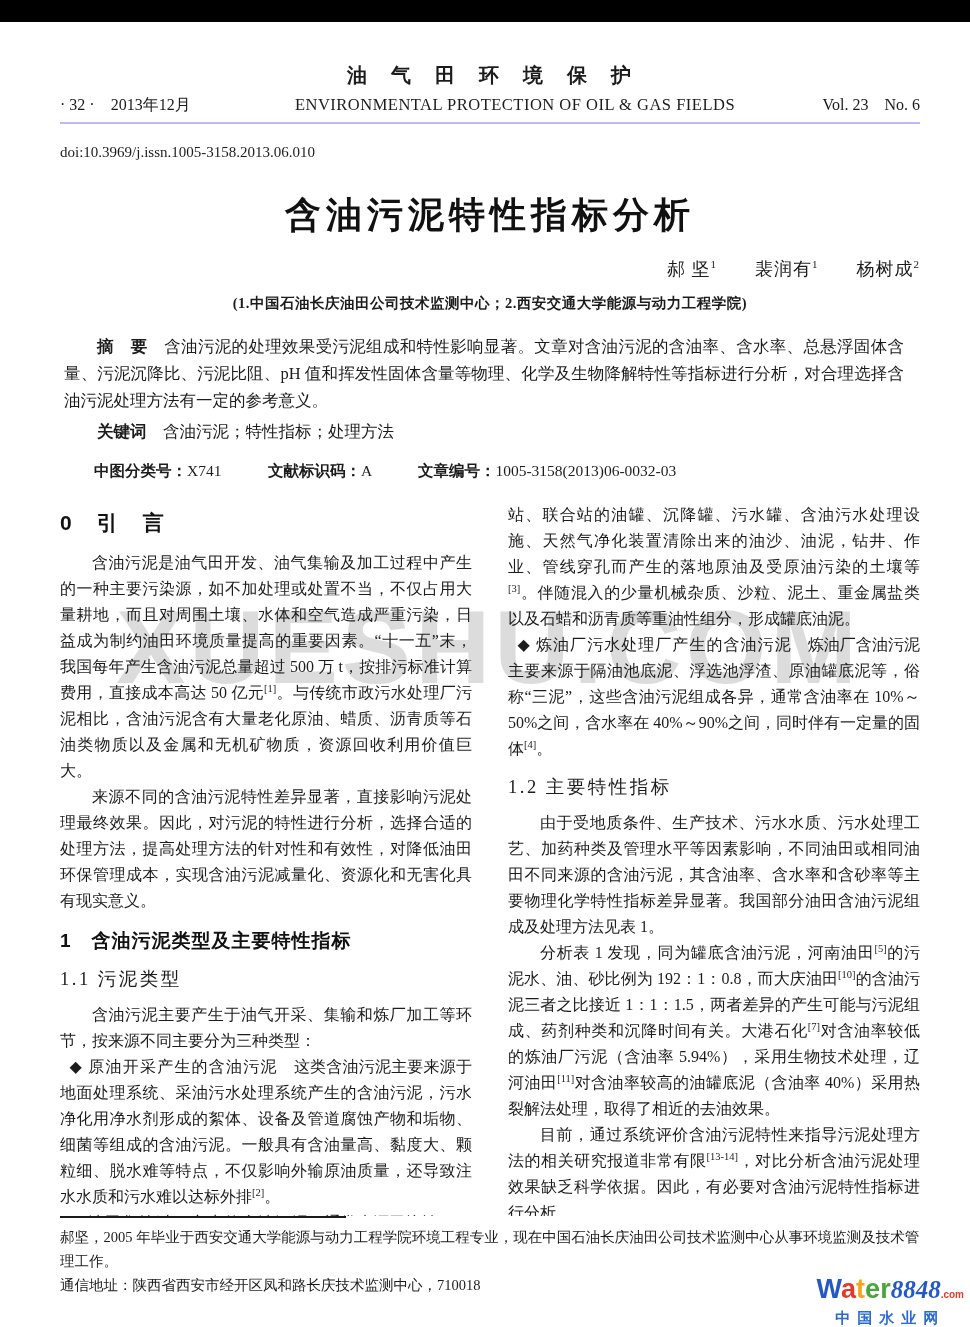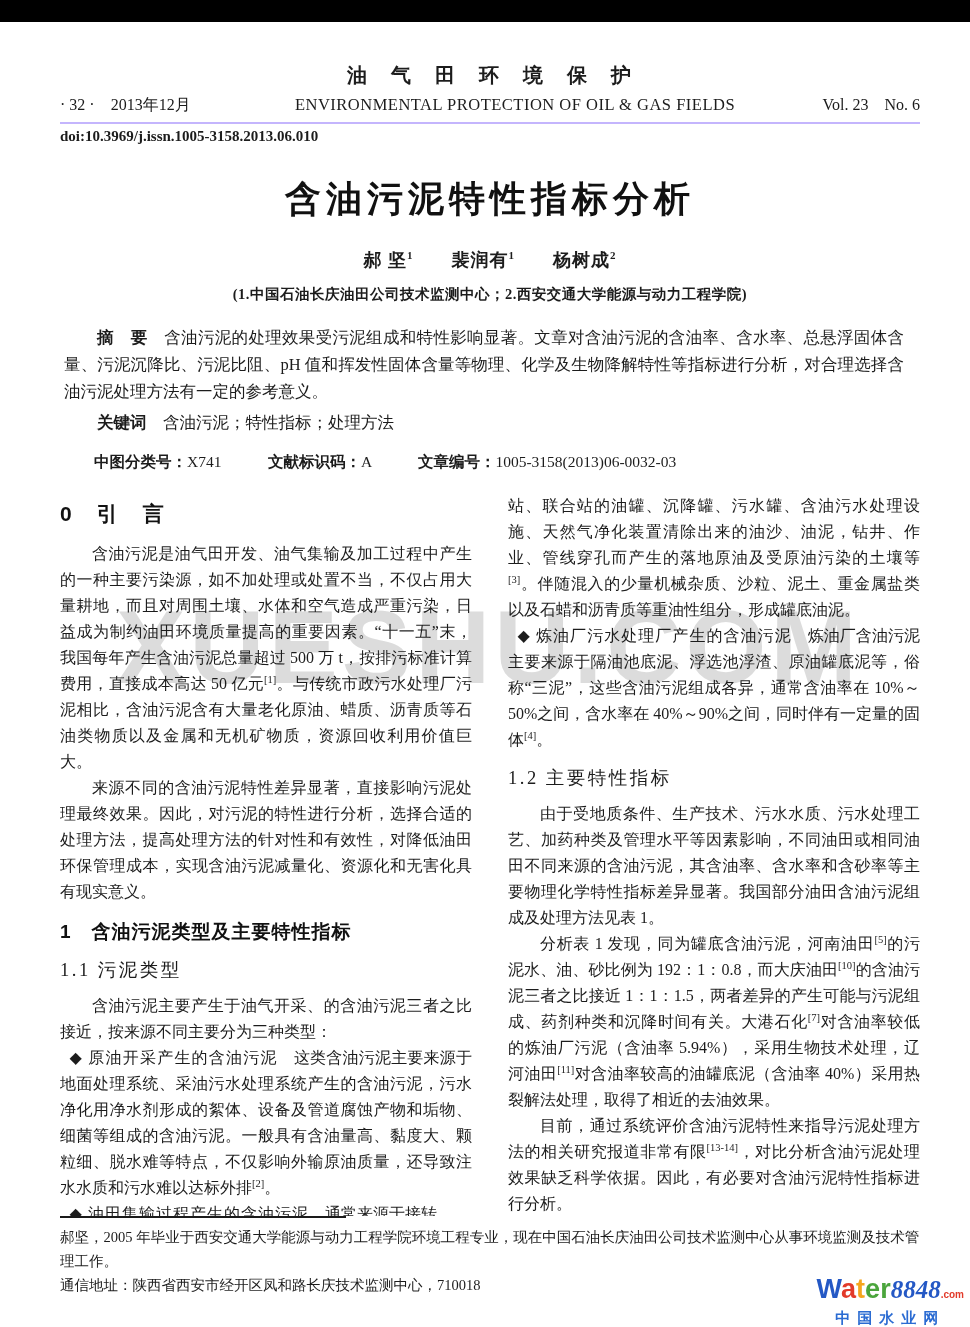--- a/index.html
+++ b/index.html
@@ -22,26 +22,26 @@
     text-align:center;font-size:20px;font-weight:bold;letter-spacing:2px;
     font-family:"Liberation Serif",serif;
   }
   .hrow{
     display:flex;justify-content:flex-end;align-items:baseline;
     margin-top:6px;font-size:16px;
   }
   .hrow .cell-left{width:200px;text-align:left;white-space:nowrap;}
   .hrow .cell-center{flex:1;text-align:center;font-size:16.5px;letter-spacing:0.5px;}
   .hrow .cell-right{width:150px;text-align:right;white-space:nowrap;}
-  .doi{margin-top:4px;font-size:15px;font-weight:bold;}
+  .doi{margin-top:20px;font-size:15px;}
   h1{
     margin:30px 0 0 0;text-align:center;font-size:36px;letter-spacing:5px;
     font-family:Liberation Mono, monospace;font-weight:bold;color:#111;
   }
-  .authors{margin-top:24px;text-align:center;font-size:18px;font-weight:bold;letter-spacing:1px;}
+  .authors{margin-top:17px;text-align:right;font-size:18px;font-weight:normal;letter-spacing:1px;}
   .authors sup{font-size:11px;}
   .affiliation{margin-top:13px;text-align:center;font-size:14.5px;font-weight:bold;letter-spacing:0.5px;}
   .abstract{margin:20px 16px 0 4px;font-size:16.5px;line-height:27px;text-align:justify;text-indent:2em;}
   .keywords{margin:4px 4px 0 4px;font-size:16.5px;line-height:27px;text-indent:2em;}
   .meta{margin:16px 0 0 2.2em;font-size:15.5px;}
   .b{font-family:"Liberation Sans","DejaVu Sans",sans-serif;font-weight:bold;}
   .columns{display:flex;gap:36px;margin-top:20px;}
   .col{width:418px;font-size:16px;line-height:26px;text-align:justify;}
   .col p{margin:0;}
   .col p.indent{text-indent:2em;}
@@ -96,21 +96,21 @@
     <p class="keywords"><span class="b">关键词</span><span>　含油污泥；特性指标；处理方法</span></p>
     <p class="meta"><span class="b">中图分类号：</span><span>X741</span><span>　　　</span><span class="b">文献标识码：</span><span>A</span><span>　　　</span><span class="b">文章编号：</span><span>1005-3158(2013)06-0032-03</span></p>
 
     <div class="columns">
       <div class="col">
         <h2>0　引　言</h2>
         <p class="indent"><span>含油污泥是油气田开发、油气集输及加工过程中产生的一种主要污染源，如不加处理或处置不当，不仅占用大量耕地，而且对周围土壤、水体和空气造成严重污染，日益成为制约油田环境质量提高的重要因素。“十一五”末，我国每年产生含油污泥总量超过 500 万 t，按排污标准计算费用，直接成本高达 50 亿元</span><sup>[1]</sup><span>。与传统市政污水处理厂污泥相比，含油污泥含有大量老化原油、蜡质、沥青质等石油类物质以及金属和无机矿物质，资源回收利用价值巨大。</span></p>
         <p class="indent"><span>来源不同的含油污泥特性差异显著，直接影响污泥处理最终效果。因此，对污泥的特性进行分析，选择合适的处理方法，提高处理方法的针对性和有效性，对降低油田环保管理成本，实现含油污泥减量化、资源化和无害化具有现实意义。</span></p>
         <h3>1　含油污泥类型及主要特性指标</h3>
         <div class="sub">1.1 污泥类型</div>
-        <p class="indent"><span>含油污泥主要产生于油气开采、的含油污泥三者之比接近，按来源不同主要分为三种类型：</span></p>
+        <p class="indent"><span>含油污泥主要产生于油气开采、集输和炼厂加工等环节，按来源不同主要分为三种类型：</span></p>
         <p class="bullet"><span class="kai">◆ 原油开采产生的含油污泥</span><span>　这类含油污泥主要来源于地面处理系统、采油污水处理系统产生的含油污泥，污水净化用净水剂形成的絮体、设备及管道腐蚀产物和垢物、细菌等组成的含油污泥。一般具有含油量高、黏度大、颗粒细、脱水难等特点，不仅影响外输原油质量，还导致注水水质和污水难以达标外排</span><sup>[2]</sup><span>。</span></p>
         <p class="bullet"><span class="kai">◆ 油田集输过程产生的含油污泥</span><span>　通常来源于接转</span></p>
       </div>
       <div class="col">
         <p><span>站、联合站的油罐、沉降罐、污水罐、含油污水处理设施、天然气净化装置清除出来的油沙、油泥，钻井、作业、管线穿孔而产生的落地原油及受原油污染的土壤等</span><sup>[3]</sup><span>。伴随混入的少量机械杂质、沙粒、泥土、重金属盐类以及石蜡和沥青质等重油性组分，形成罐底油泥。</span></p>
         <p class="bullet"><span class="kai">◆ 炼油厂污水处理厂产生的含油污泥</span><span>　炼油厂含油污泥主要来源于隔油池底泥、浮选池浮渣、原油罐底泥等，俗称“三泥”，这些含油污泥组成各异，通常含油率在 10%～50%之间，含水率在 40%～90%之间，同时伴有一定量的固体</span><sup>[4]</sup><span>。</span></p>
         <div class="sub">1.2 主要特性指标</div>
         <p class="indent"><span>由于受地质条件、生产技术、污水水质、污水处理工艺、加药种类及管理水平等因素影响，不同油田或相同油田不同来源的含油污泥，其含油率、含水率和含砂率等主要物理化学特性指标差异显著。我国部分油田含油污泥组成及处理方法见表 1。</span></p>
         <p class="indent"><span>分析表 1 发现，同为罐底含油污泥，河南油田</span><sup>[5]</sup><span>的污泥水、油、砂比例为 192：1：0.8，而大庆油田</span><sup>[10]</sup><span>的含油污泥三者之比接近 1：1：1.5，两者差异的产生可能与污泥组成、药剂种类和沉降时间有关。大港石化</span><sup>[7]</sup><span>对含油率较低的炼油厂污泥（含油率 5.94%），采用生物技术处理，辽河油田</span><sup>[11]</sup><span>对含油率较高的油罐底泥（含油率 40%）采用热裂解法处理，取得了相近的去油效果。</span></p>
         <p class="indent"><span>目前，通过系统评价含油污泥特性来指导污泥处理方法的相关研究报道非常有限</span><sup>[13-14]</sup><span>，对比分析含油污泥处理效果缺乏科学依据。因此，有必要对含油污泥特性指标进行分析。</span></p>

